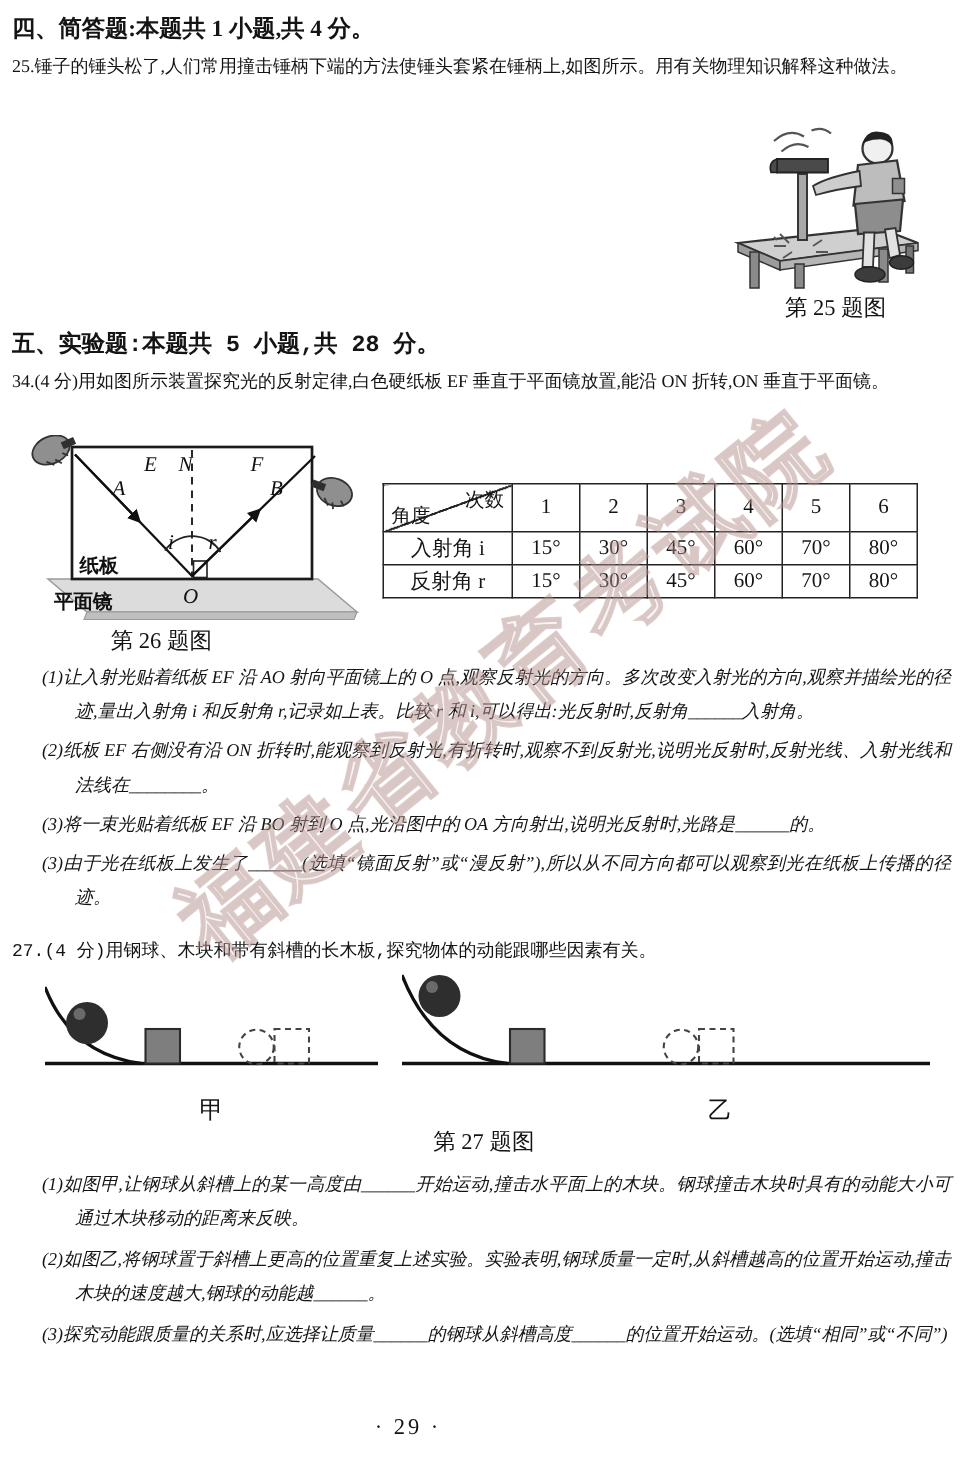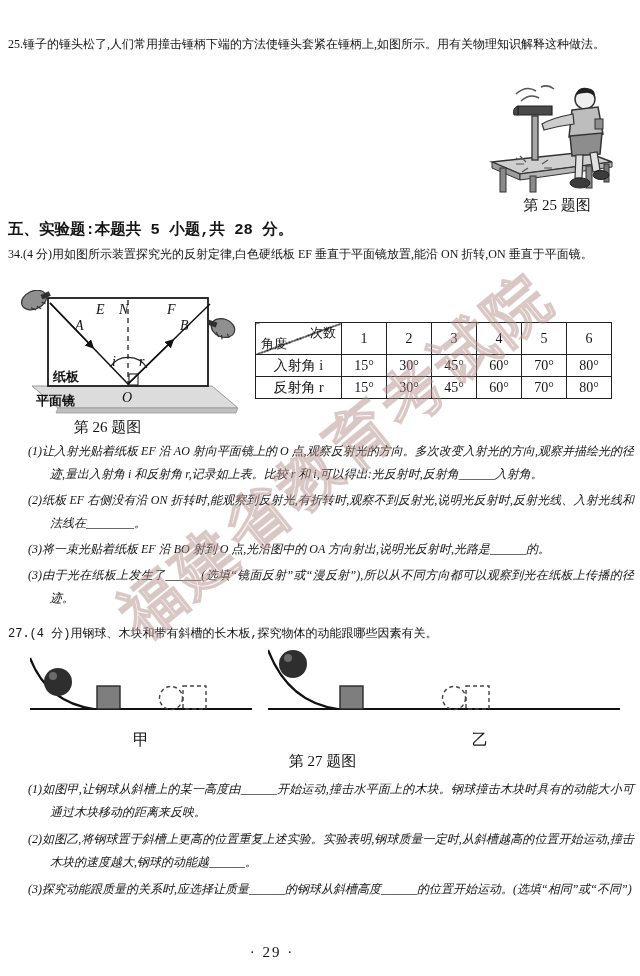--- a/index.html
+++ b/index.html
@@ -40,20 +40,21 @@
   .z2 { z-index:2; }
   #page-num { font-size:15px; text-align:center; letter-spacing:2px; }
 </style>
 </head>
 <body>
 
 <div id="page">
 
   <div id="watermark">福建省教育考试院</div>
 
+  <div class="abs heading z2" style="left:8px; top:9px; width:620px;">四、简答题:本题共 1 小题,共 4 分。</div>
 
   <div class="abs para hang1 z2" style="left:8px; top:33px; width:626px;">25.锤子的锤头松了,人们常用撞击锤柄下端的方法使锤头套紧在锤柄上,如图所示。用有关物理知识解释这种做法。</div>
 
   <svg class="abs z2" style="left:486px; top:82px;" width="142" height="112" viewBox="0 0 142 112">
 
     <g>
       <polygon points="6,80 100,70 126,80 34,92" fill="#cfcfcf" stroke="#333" stroke-width="1.5"></polygon>
       <polygon points="6,80 34,92 34,98 6,86" fill="#9c9c9c" stroke="#333" stroke-width="1"></polygon>
       <polygon points="34,92 126,80 126,85 34,98" fill="#b5b5b5" stroke="#333" stroke-width="1"></polygon>
       <rect x="14" y="86" width="6" height="24" fill="#8a8a8a" stroke="#333" stroke-width="1"></rect>

